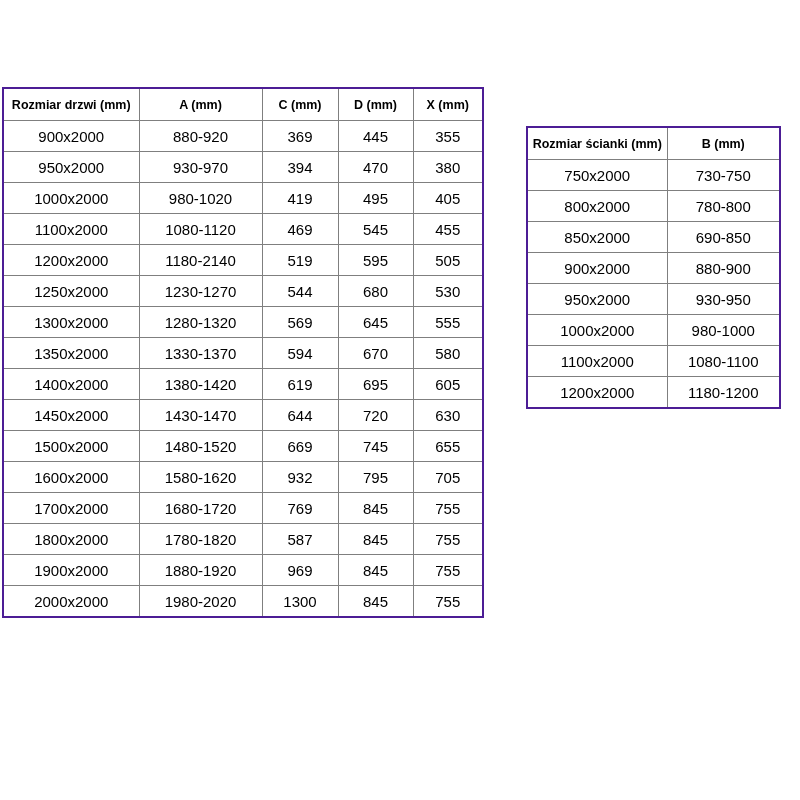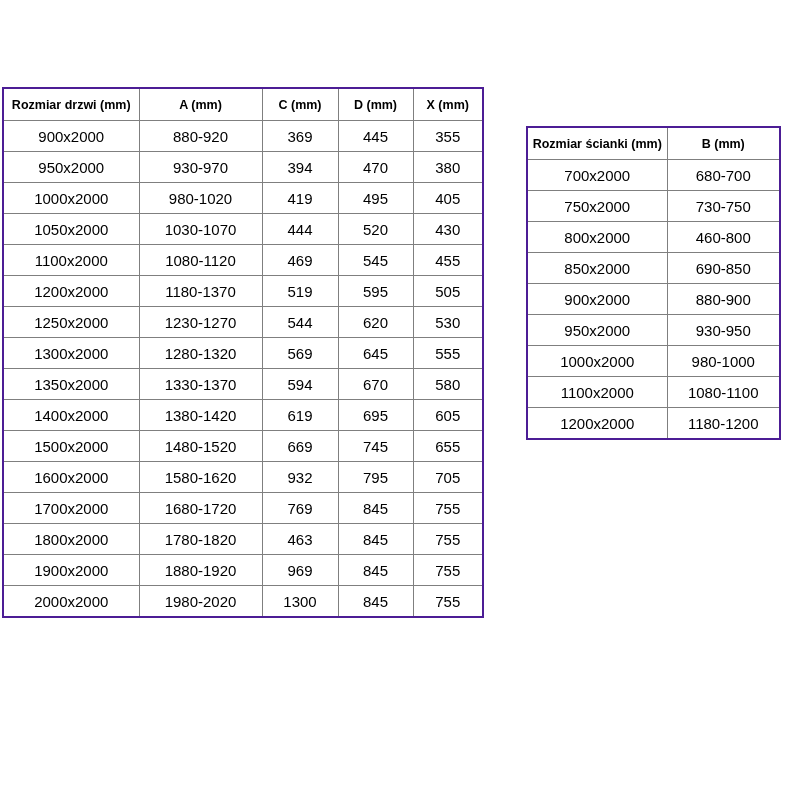--- a/index.html
+++ b/index.html
@@ -96,45 +96,38 @@
           <td>380</td>
         </tr>
         <tr>
           <td>1000x2000</td>
           <td>980-1020</td>
           <td>419</td>
           <td>495</td>
           <td>405</td>
         </tr>
         <tr>
-          <td>1050x2000</td>
-          <td>1030-1070</td>
-          <td>444</td>
-          <td>520</td>
-          <td>430</td>
-        </tr>
-        <tr>
           <td>1100x2000</td>
           <td>1080-1120</td>
           <td>469</td>
           <td>545</td>
           <td>455</td>
         </tr>
         <tr>
           <td>1200x2000</td>
-          <td>1180-1370</td>
+          <td>1180-2140</td>
           <td>519</td>
           <td>595</td>
           <td>505</td>
         </tr>
         <tr>
           <td>1250x2000</td>
           <td>1230-1270</td>
           <td>544</td>
-          <td>620</td>
+          <td>680</td>
           <td>530</td>
         </tr>
         <tr>
           <td>1300x2000</td>
           <td>1280-1320</td>
           <td>569</td>
           <td>645</td>
           <td>555</td>
         </tr>
         <tr>
@@ -145,20 +138,27 @@
           <td>580</td>
         </tr>
         <tr>
           <td>1400x2000</td>
           <td>1380-1420</td>
           <td>619</td>
           <td>695</td>
           <td>605</td>
         </tr>
         <tr>
+          <td>1450x2000</td>
+          <td>1430-1470</td>
+          <td>644</td>
+          <td>720</td>
+          <td>630</td>
+        </tr>
+        <tr>
           <td>1500x2000</td>
           <td>1480-1520</td>
           <td>669</td>
           <td>745</td>
           <td>655</td>
         </tr>
         <tr>
           <td>1600x2000</td>
           <td>1580-1620</td>
           <td>932</td>
@@ -168,21 +168,21 @@
         <tr>
           <td>1700x2000</td>
           <td>1680-1720</td>
           <td>769</td>
           <td>845</td>
           <td>755</td>
         </tr>
         <tr>
           <td>1800x2000</td>
           <td>1780-1820</td>
-          <td>463</td>
+          <td>587</td>
           <td>845</td>
           <td>755</td>
         </tr>
         <tr>
           <td>1900x2000</td>
           <td>1880-1920</td>
           <td>969</td>
           <td>845</td>
           <td>755</td>
         </tr>
@@ -202,30 +202,26 @@
       <col style="width:113px">
     </colgroup>
     <thead>
       <tr>
           <th>Rozmiar ścianki (mm)</th>
           <th>B (mm)</th>
         </tr>
     </thead>
     <tbody>
         <tr>
-          <td>700x2000</td>
-          <td>680-700</td>
-        </tr>
-        <tr>
           <td>750x2000</td>
           <td>730-750</td>
         </tr>
         <tr>
           <td>800x2000</td>
-          <td>460-800</td>
+          <td>780-800</td>
         </tr>
         <tr>
           <td>850x2000</td>
           <td>690-850</td>
         </tr>
         <tr>
           <td>900x2000</td>
           <td>880-900</td>
         </tr>
         <tr>

